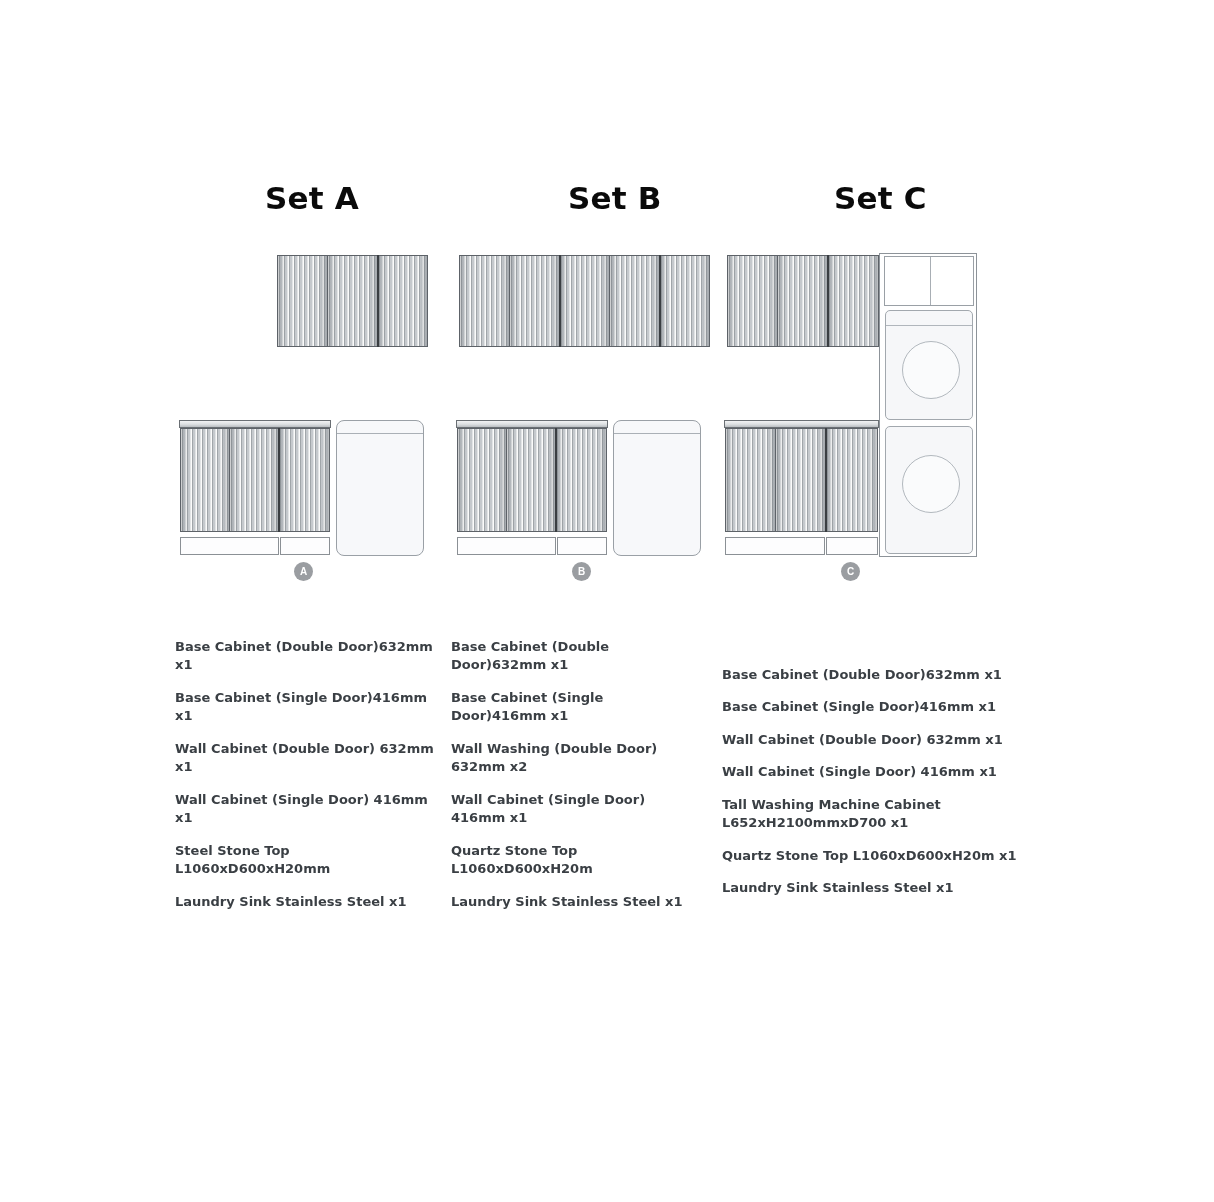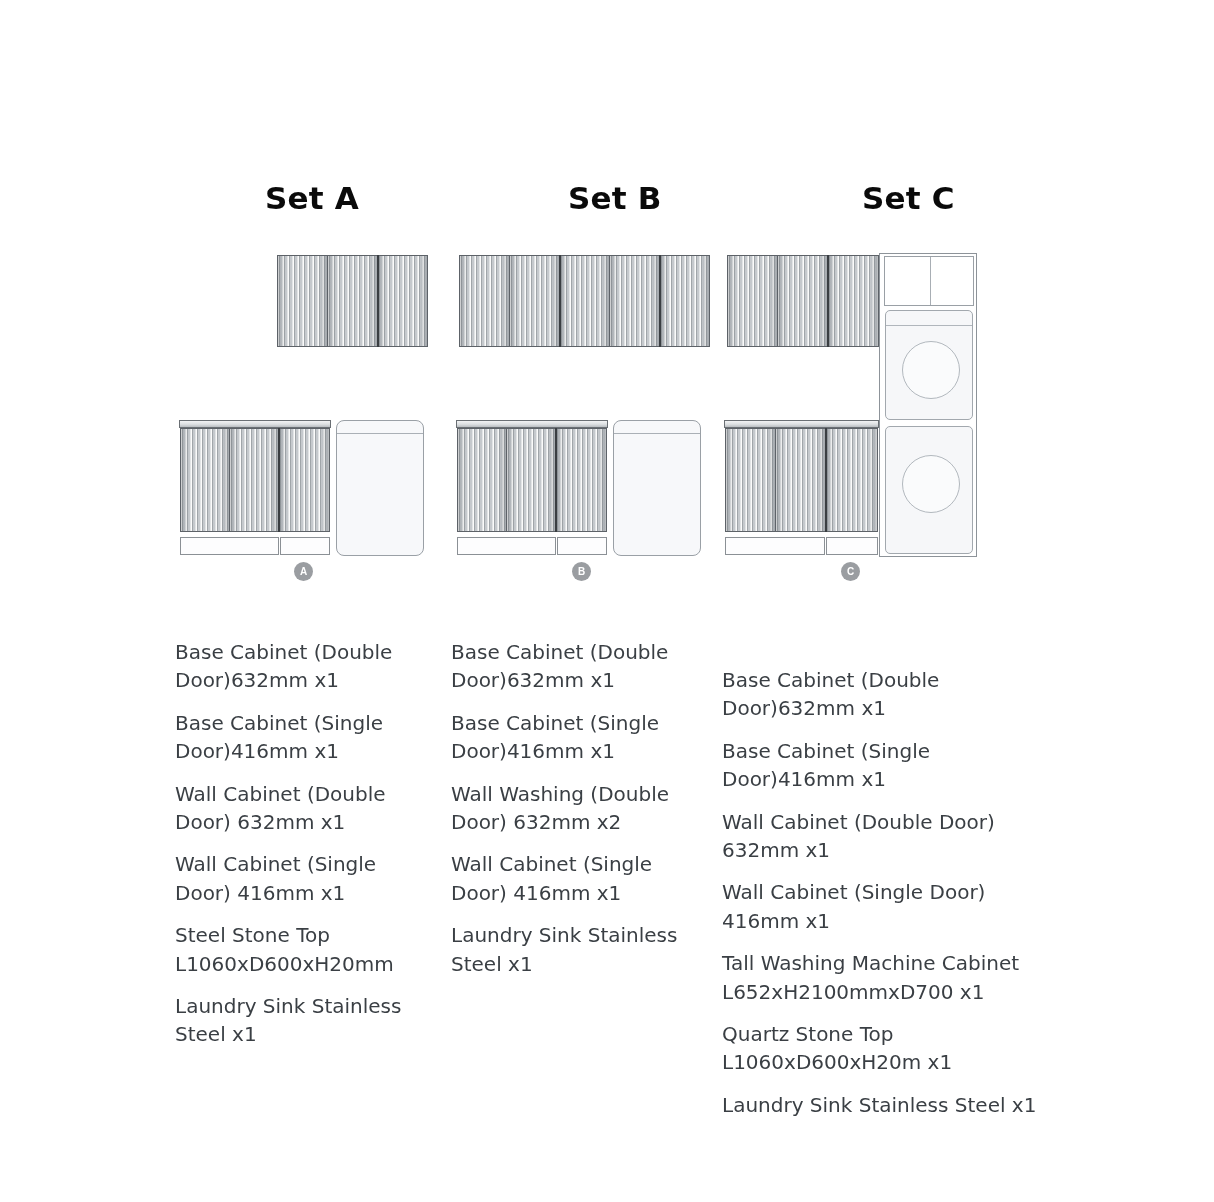--- a/index.html
+++ b/index.html
@@ -26,21 +26,21 @@
     position: absolute;
     font-family: "DejaVu Sans", sans-serif;
     font-weight: bold;
     font-size: 31px;
     letter-spacing: 0.2px;
     color: #0a0a0a;
     white-space: nowrap;
   }
   #title-a { left: 265px; top: 180px; }
   #title-b { left: 568px; top: 180px; }
-  #title-c { left: 834px; top: 180px; margin-left: 28px; }
+  #title-c { left: 834px; top: 180px; }
 
   
   .unit {
     position: absolute;
     box-sizing: border-box;
   }
 
   
   .flute {
     position: absolute;
@@ -168,23 +168,24 @@
     font-weight: bold;
     line-height: 19px;
     text-align: center;
     font-family: "Liberation Sans", sans-serif;
   }
 
   
   .spec-list {
     position: absolute;
     font-family: "DejaVu Sans", sans-serif;
-    font-size: 20px;
+    font-size: 13px;
     line-height: 1.42;
     color: #3a3f44;
+    font-weight: bold;
   }
   .spec-list .spec-item { margin-bottom: 14px; }
   #list-a { left: 175px; top: 638px; width: 260px; }
   #list-b { left: 451px; top: 638px; width: 250px; }
   #list-c { left: 722px; top: 666px; width: 330px; }
 </style>
 </head>
 <body>
 
 <div class="canvas">
@@ -293,20 +294,21 @@
     <div class="spec-item">Wall Cabinet (Single Door) 416mm x1</div>
     <div class="spec-item">Steel Stone Top L1060xD600xH20mm</div>
     <div class="spec-item">Laundry Sink Stainless Steel x1</div>
   </div>
 
   <div class="spec-list" id="list-b">
     <div class="spec-item">Base Cabinet (Double Door)632mm x1</div>
     <div class="spec-item">Base Cabinet (Single Door)416mm x1</div>
     <div class="spec-item">Wall Washing (Double Door) 632mm x2</div>
     <div class="spec-item">Wall Cabinet (Single Door) 416mm x1</div>
+    <div class="spec-item">Quartz Stone Top L1060xD600xH20m</div>
     <div class="spec-item">Laundry Sink Stainless Steel x1</div>
   </div>
 
   <div class="spec-list" id="list-c">
     <div class="spec-item">Base Cabinet (Double Door)632mm x1</div>
     <div class="spec-item">Base Cabinet (Single Door)416mm x1</div>
     <div class="spec-item">Wall Cabinet (Double Door) 632mm x1</div>
     <div class="spec-item">Wall Cabinet (Single Door) 416mm x1</div>
     <div class="spec-item">Tall Washing Machine Cabinet L652xH2100mmxD700 x1</div>
     <div class="spec-item">Quartz Stone Top L1060xD600xH20m x1</div>

